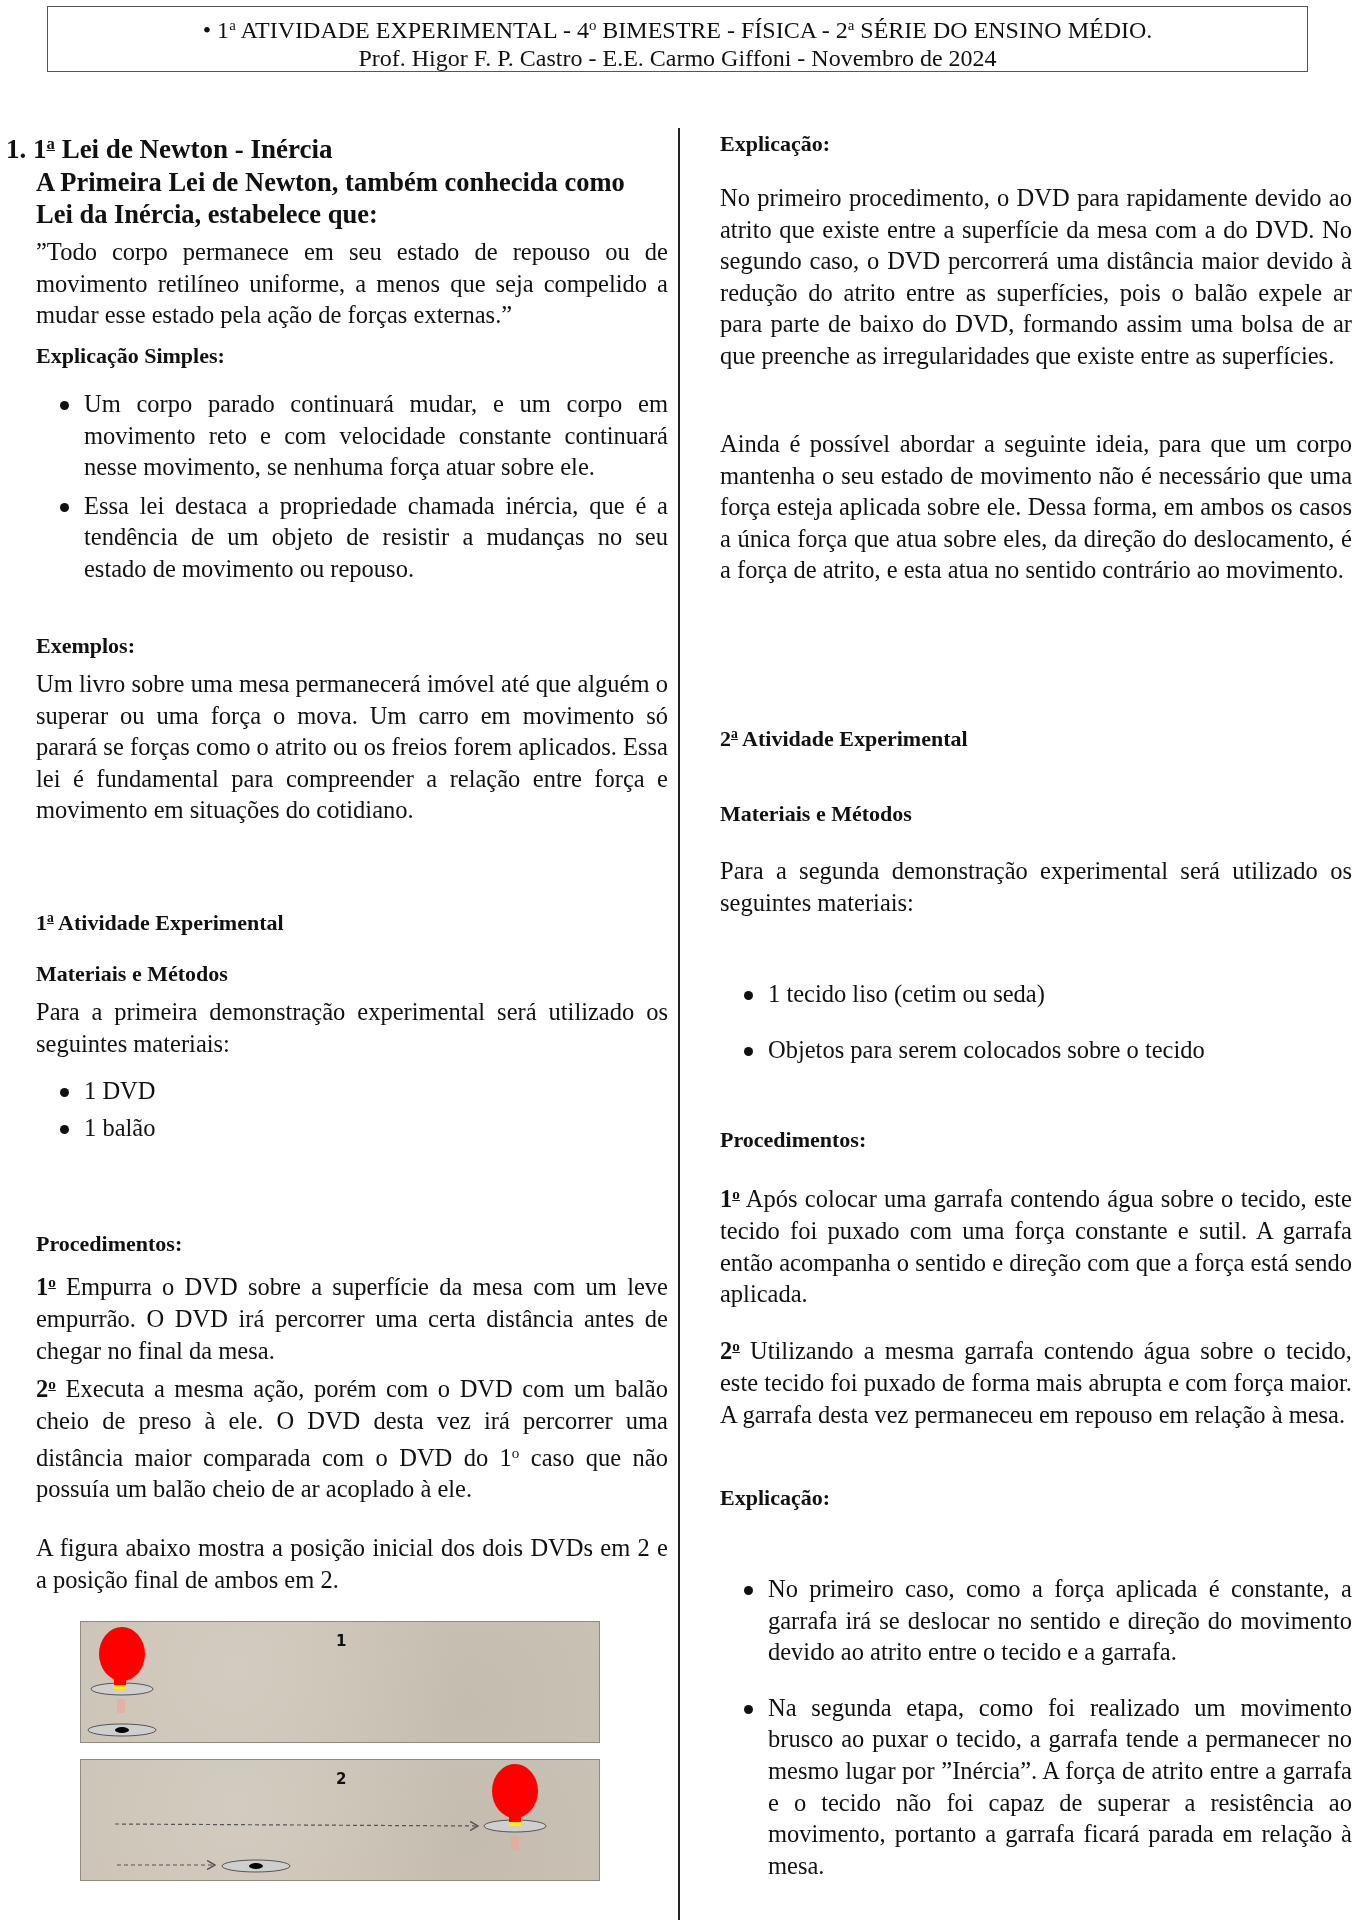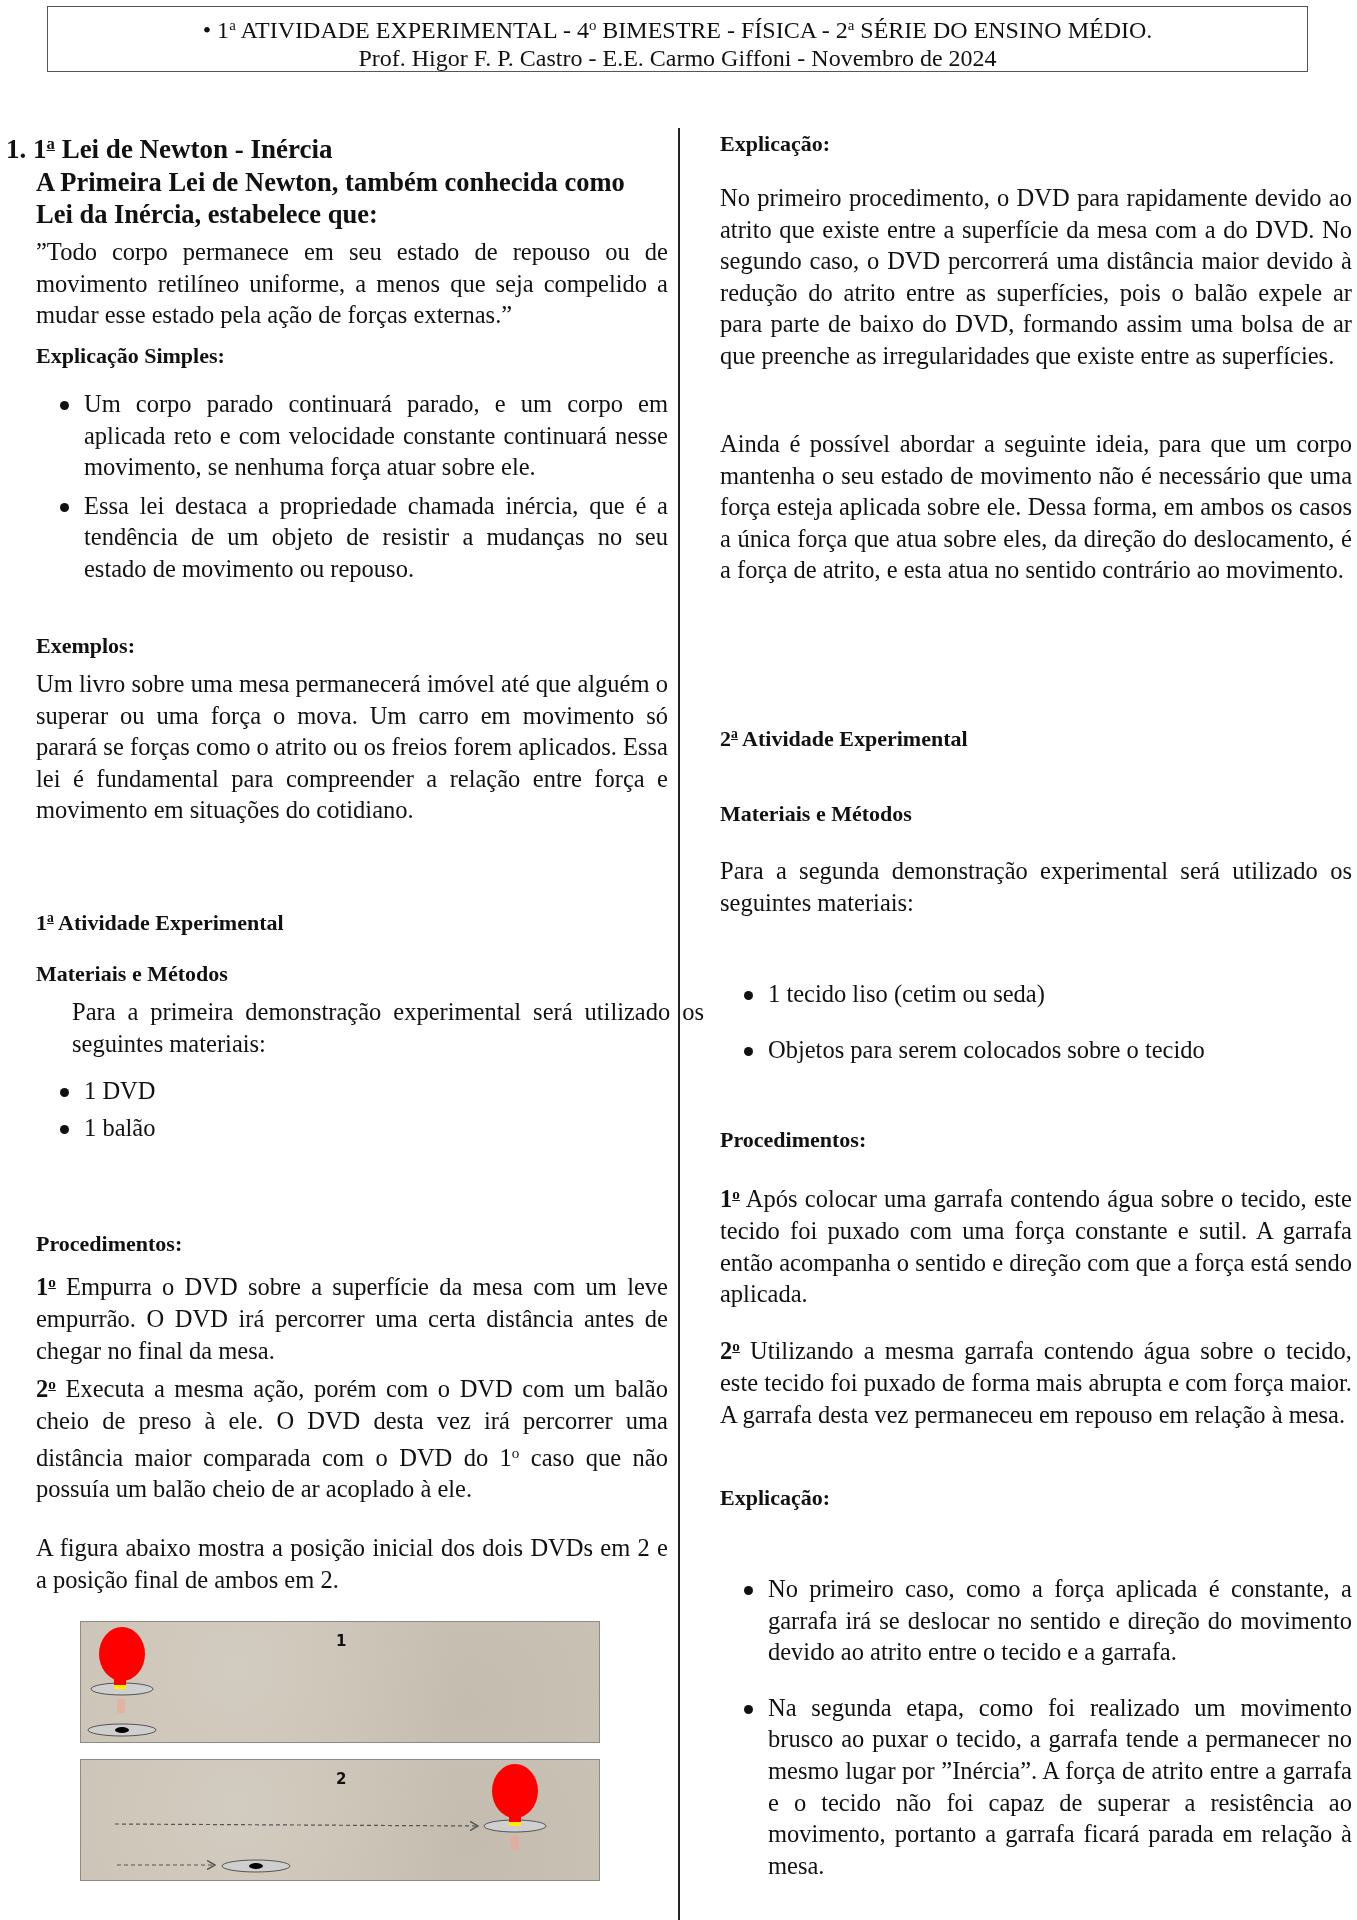--- a/index.html
+++ b/index.html
@@ -61,28 +61,28 @@
 <div class="divider"></div>
 
 <div class="col left">
   <div class="abs heading-lg" style="left:-30px; top:128px; width:660px;">
     <span>1.</span> <span>1</span><sup class="ord">a</sup><span> Lei de Newton - Inércia</span>
   </div>
   <div class="abs heading-lg" style="left:0; top:166px; width:632px; text-align:left; font-size:26.5px;">A Primeira Lei de Newton, também conhecida como Lei da Inércia, estabelece que:</div>
   <p class="abs" style="left:0; top:236px; width:632px;">”Todo corpo permanece em seu estado de repouso ou de movimento retilíneo uniforme, a menos que seja compelido a mudar esse estado pela ação de forças externas.”</p>
   <div class="abs heading-md" style="left:0; top:340px;">Explicação Simples:</div>
   <ul class="bullets abs" style="left:0; top:388px; width:632px;">
-    <li style="margin-bottom:7px;">Um corpo parado continuará parado, e um corpo em aplicada reto e com velocidade constante continuará nesse movimento, se nenhuma força atuar sobre ele.</li>
+    <li style="margin-bottom:7px;">Um corpo parado continuará mudar, e um corpo em movimento reto e com velocidade constante continuará nesse movimento, se nenhuma força atuar sobre ele.</li>
     <li>Essa lei destaca a propriedade chamada inércia, que é a tendência de um objeto de resistir a mudanças no seu estado de movimento ou repouso.</li>
   </ul>
   <div class="abs heading-md" style="left:0; top:630px;">Exemplos:</div>
   <p class="abs" style="left:0; top:668px; width:632px;">Um livro sobre uma mesa permanecerá imóvel até que alguém o superar ou uma força o mova. Um carro em movimento só parará se forças como o atrito ou os freios forem aplicados. Essa lei é fundamental para compreender a relação entre força e movimento em situações do cotidiano.</p>
   <div class="abs heading-md" style="left:0; top:902px;"><span>1</span><sup class="ord">a</sup><span> Atividade Experimental</span></div>
   <div class="abs heading-md" style="left:0; top:958px; font-weight:bold;">Materiais e Métodos</div>
-  <p class="abs" style="left:0; top:996px; width:632px;margin-left:36px;">Para a primeira demonstração experimental será utilizado os seguintes materiais:</p>
+  <p class="abs" style="left:0; top:996px; width:632px;">Para a primeira demonstração experimental será utilizado os seguintes materiais:</p>
   <ul class="bullets abs" style="left:0; top:1075px; width:632px;">
     <li style="margin-bottom:5px;">1 DVD</li>
     <li>1 balão</li>
   </ul>
   <div class="abs heading-md" style="left:0; top:1228px;">Procedimentos:</div>
   <p class="abs" style="left:0; top:1266px; width:632px;"><span class="bold">1</span><sup class="ord bold">o</sup><span> Empurra o DVD sobre a superfície da mesa com um leve empurrão. O DVD irá percorrer uma certa distância antes de chegar no final da mesa.</span></p>
   <p class="abs" style="left:0; top:1368px; width:632px;"><span class="bold">2</span><sup class="ord bold">o</sup><span> Executa a mesma ação, porém com o DVD com um balão cheio de preso à ele. O DVD desta vez irá percorrer uma distância maior comparada com o DVD do 1</span><sup class="deg">o</sup><span> caso que não possuía um balão cheio de ar acoplado à ele.</span></p>
   <p class="abs" style="left:0; top:1532px; width:632px;">A figura abaixo mostra a posição inicial dos dois DVDs em 2 e a posição final de ambos em 2.</p>
 </div>
 

